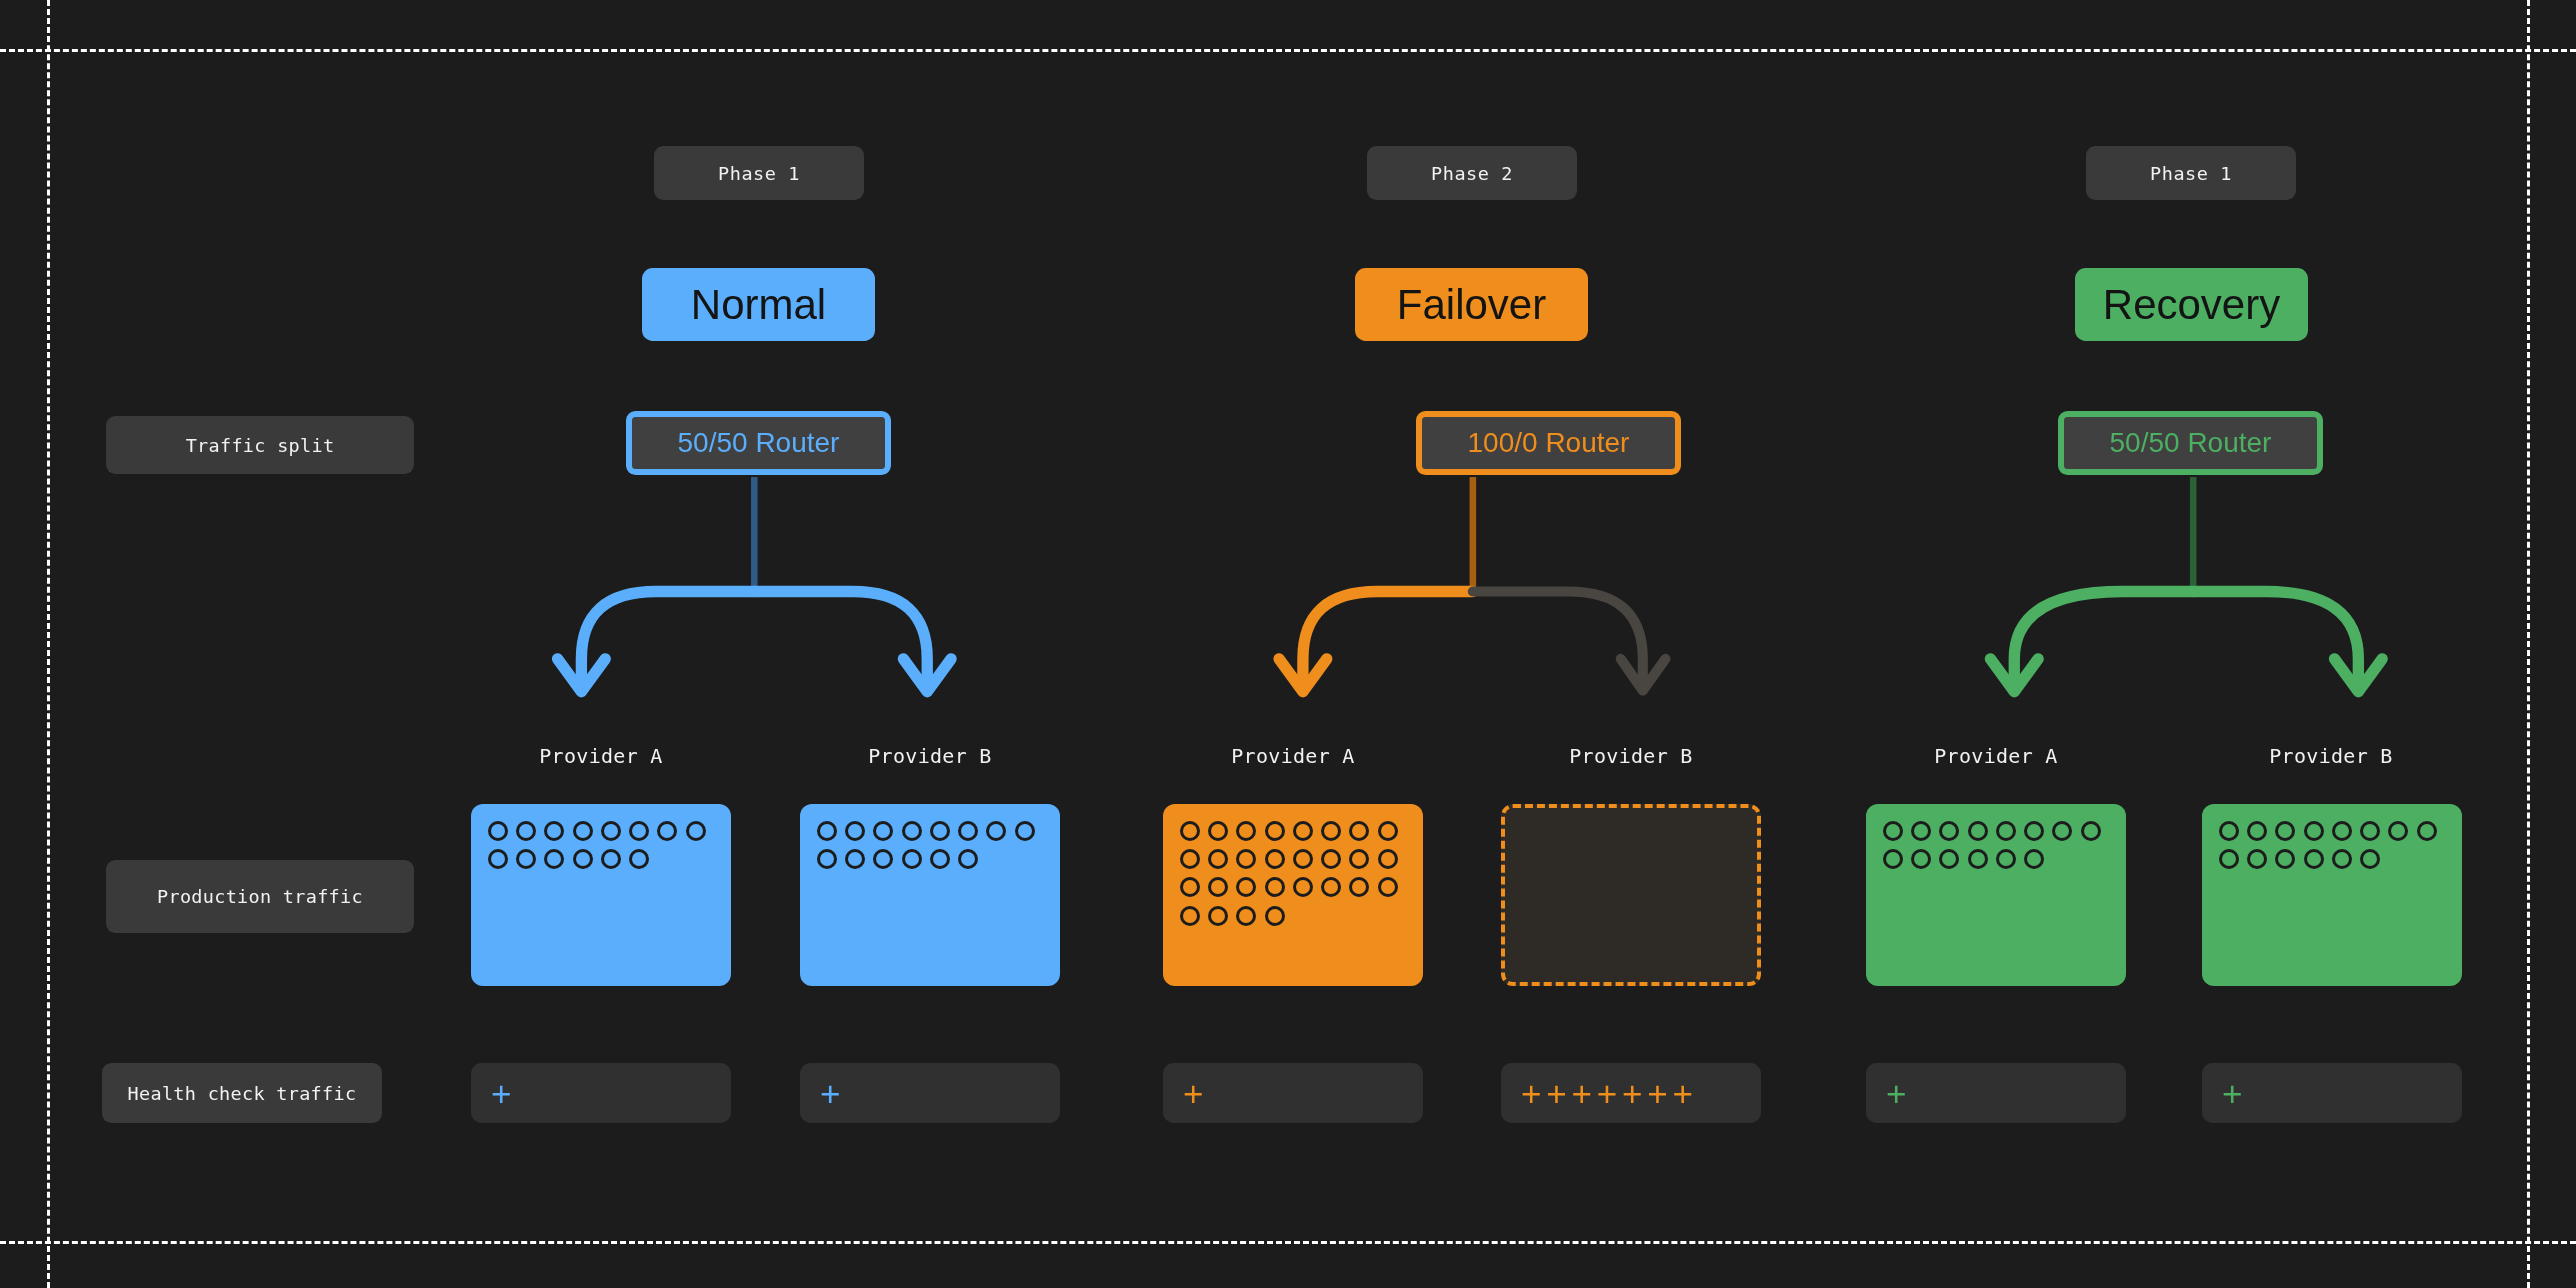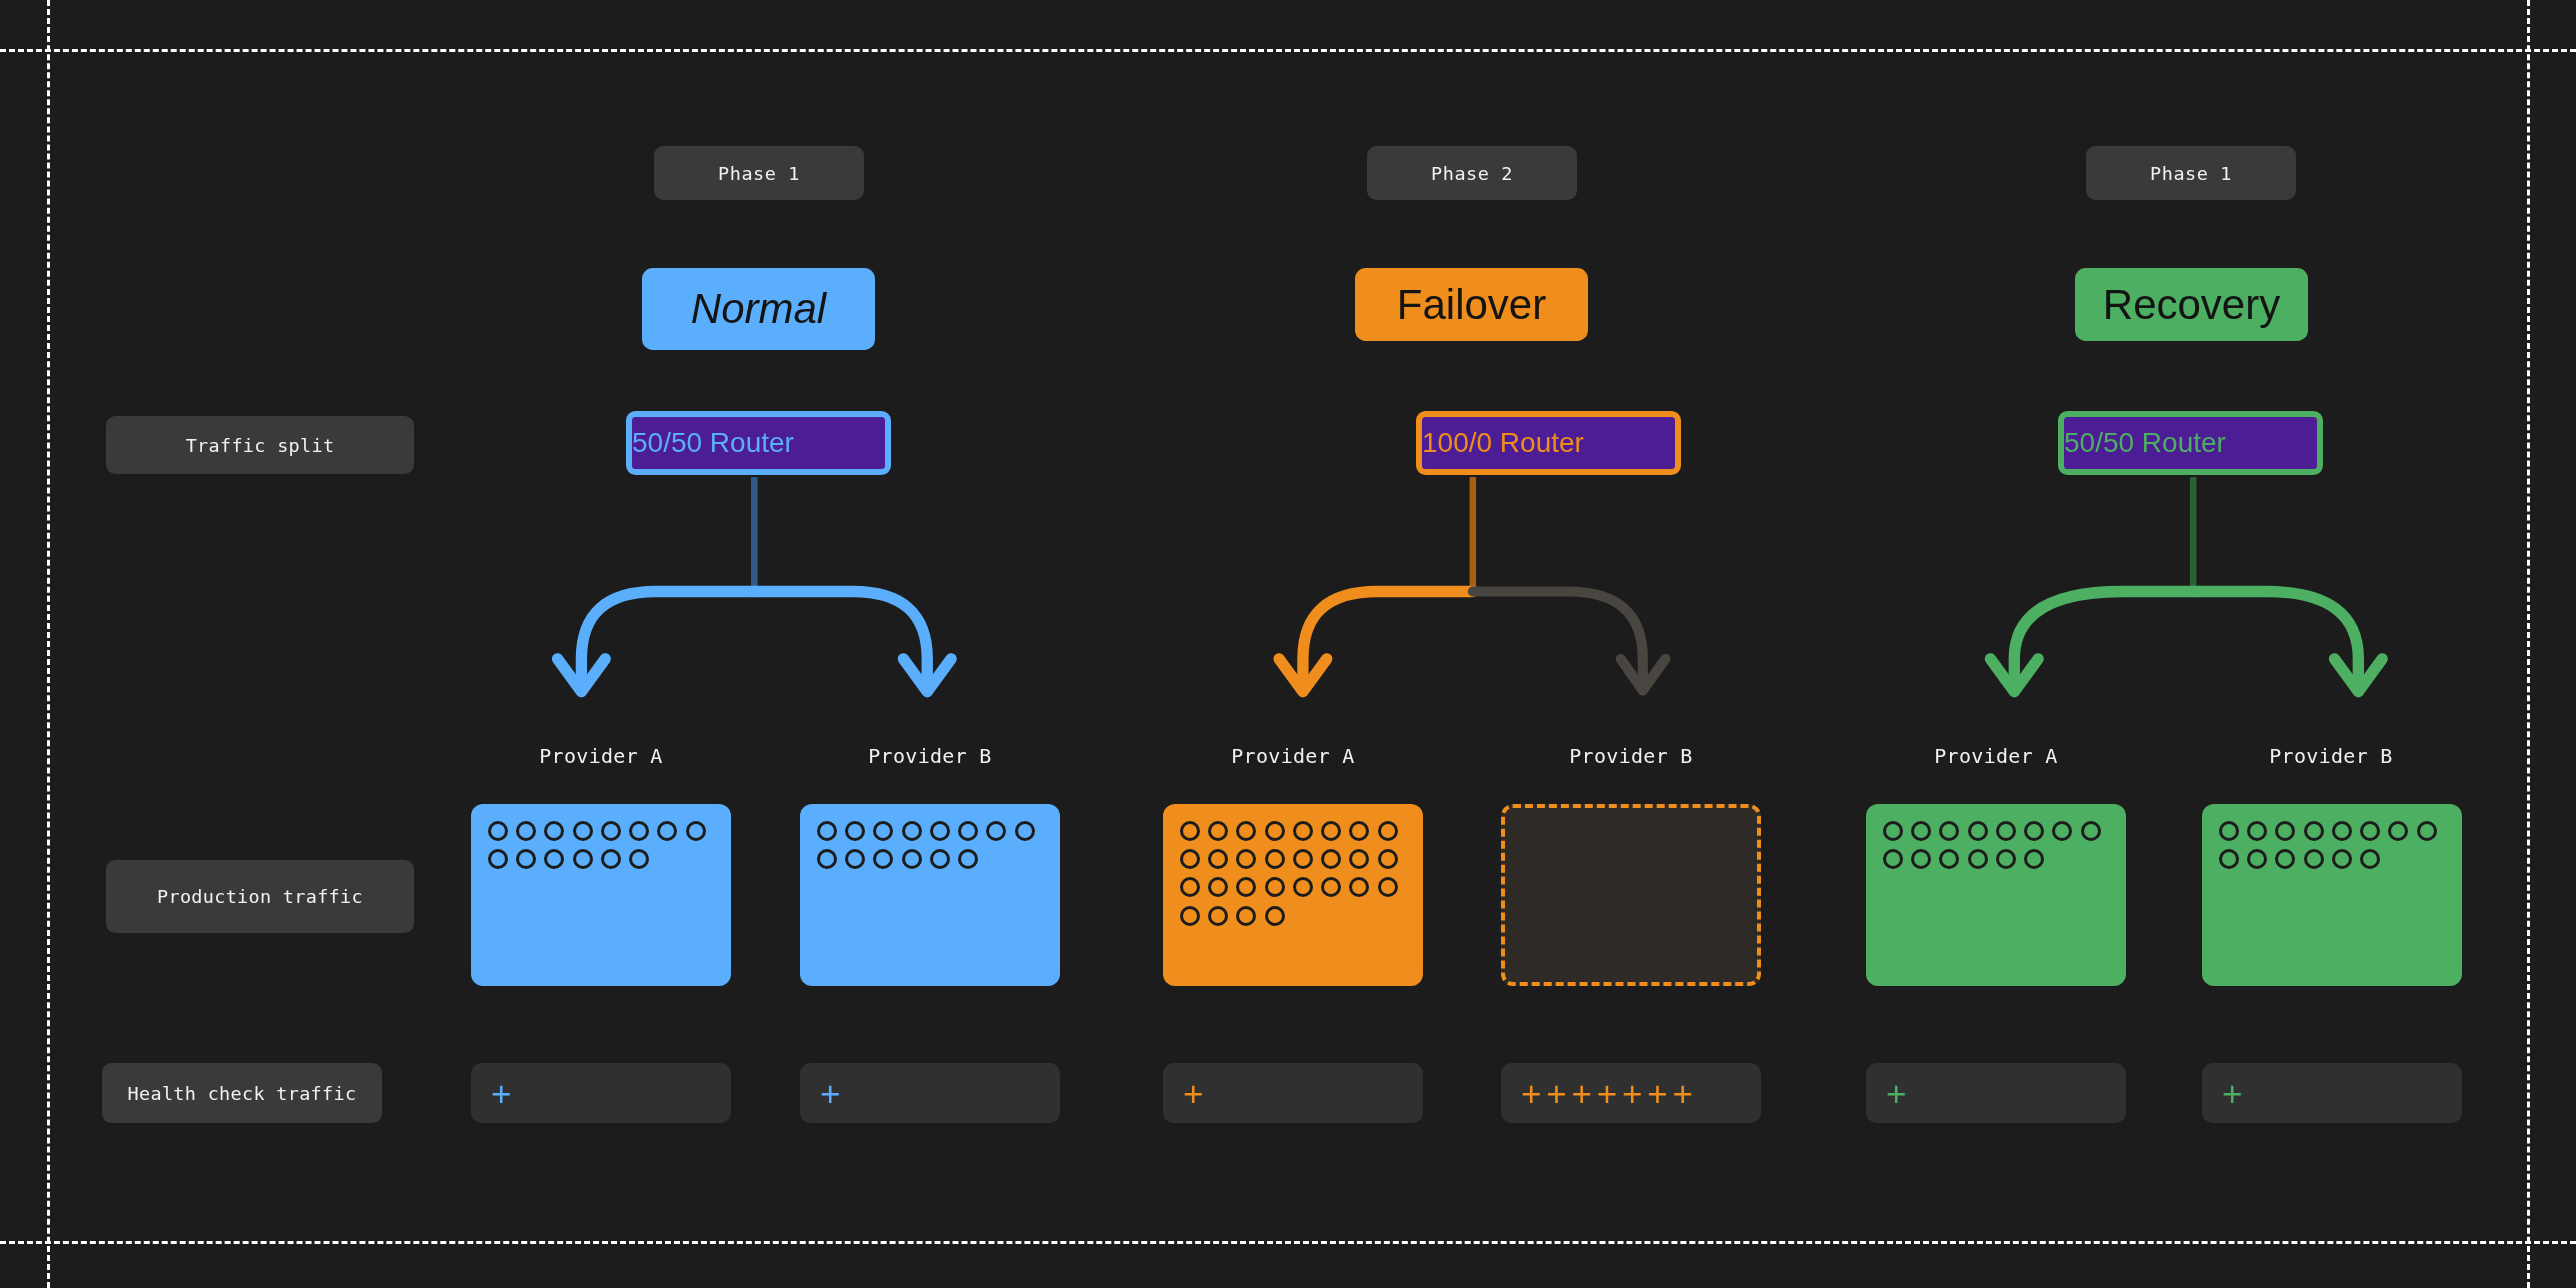--- a/index.html
+++ b/index.html
@@ -56,23 +56,23 @@
     border-radius: 10.7px;
     color: #141414;
     display: flex; align-items: center; justify-content: center;
     font-family: "Liberation Sans", sans-serif;
     font-size: 42px;
     font-weight: 400;
   }
 
   
   .router-box {
-    background: #4c1d95;
+    background: #404040;
     border-radius: 9.5px;
-    display: flex; align-items: center; justify-content: flex-start;
+    display: flex; align-items: center; justify-content: center;
     font-family: "Liberation Sans", sans-serif;
     font-size: 28px;
     border-style: solid;
     border-width: 6px;
   }
 
   
   .provider-caption {
     color: #f2f2f2;
     font-size: 20px;
@@ -168,21 +168,21 @@
   <span>Production traffic</span>
 </div>
 <div class="node row-label" style="left:102px; top:1063px; width:280px; height:60px;">
   <span>Health check traffic</span>
 </div>
 
 <div id="phase-root">
     <div class="node phase-chip" style="left:654px; top:146px; width:210px; height:54px;">
          <span>Phase 1</span>
        </div>
-    <div class="node state-pill" style="left:642px; top:268px; width:233px; height:82px; background:#5aaefc;font-style:italic;">
+    <div class="node state-pill" style="left:642px; top:268px; width:233px; height:73px; background:#5aaefc;">
          <span>Normal</span>
        </div>
     <div class="node router-box" style="left:626px; top:411px; width:265px; height:64px; border-color:#5aaefc; color:#5aaefc;">
          <span>50/50 Router</span>
        </div>
     <div class="node provider-caption" style="left:446px; top:741px; width:310px; height:29px;">
            <span>Provider A</span>
          </div>
     <div class="node capacity-box" style="left:471px; top:804px; width:260px; height:182px; background:#5aaefc;">
            <div class="dot-grid">

